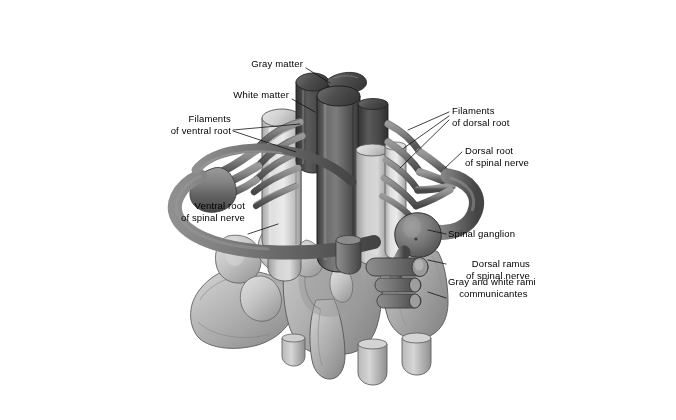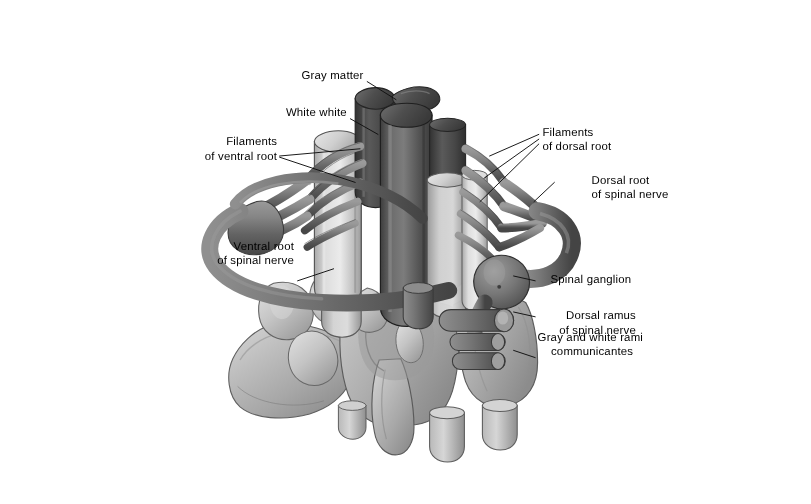--- a/index.html
+++ b/index.html
@@ -309,29 +309,29 @@
         <line x1="462" y1="152" x2="445" y2="168"></line>
         <line x1="248" y1="234" x2="278" y2="224"></line>
         <line x1="446" y1="234" x2="428" y2="230"></line>
         <line x1="446" y1="264" x2="428" y2="260"></line>
         <line x1="446" y1="298" x2="428" y2="292"></line>
       </g>
   </svg>
 
   <div id="label-layer">
       <div class="label right" style="left: 241px; top: 58px; width: 62px;">Gray matter</div>
-      <div class="label right" style="left: 221px; top: 89px; width: 68px;">White white</div>
+      <div class="label right" style="left: 221px; top: 89px; width: 68px;">White matter</div>
       <div class="label right" style="left: 155px; top: 113px; width: 76px;">Filaments
 of ventral root</div>
       <div class="label left" style="left: 452px; top: 105px; width: 78px;">Filaments
 of dorsal root</div>
-      <div class="label left" style="left: 465px; top: 145px; width: 82px; margin-left: 28px;">Dorsal root
+      <div class="label left" style="left: 465px; top: 145px; width: 82px;">Dorsal root
 of spinal nerve</div>
       <div class="label right" style="left: 163px; top: 200px; width: 82px;">Ventral root
 of spinal nerve</div>
-      <div class="label left" style="left: 448px; top: 228px; width: 78px; text-align: right;">Spinal ganglion</div>
+      <div class="label left" style="left: 448px; top: 228px; width: 78px;">Spinal ganglion</div>
       <div class="label left" style="left: 448px; top: 258px; width: 82px; text-align: right;">Dorsal ramus
 of spinal nerve</div>
       <div class="label left" style="left: 448px; top: 276px; width: 104px;">Gray and white rami
     communicantes</div>
     </div>
 
 </div>
 
 </body></html>

